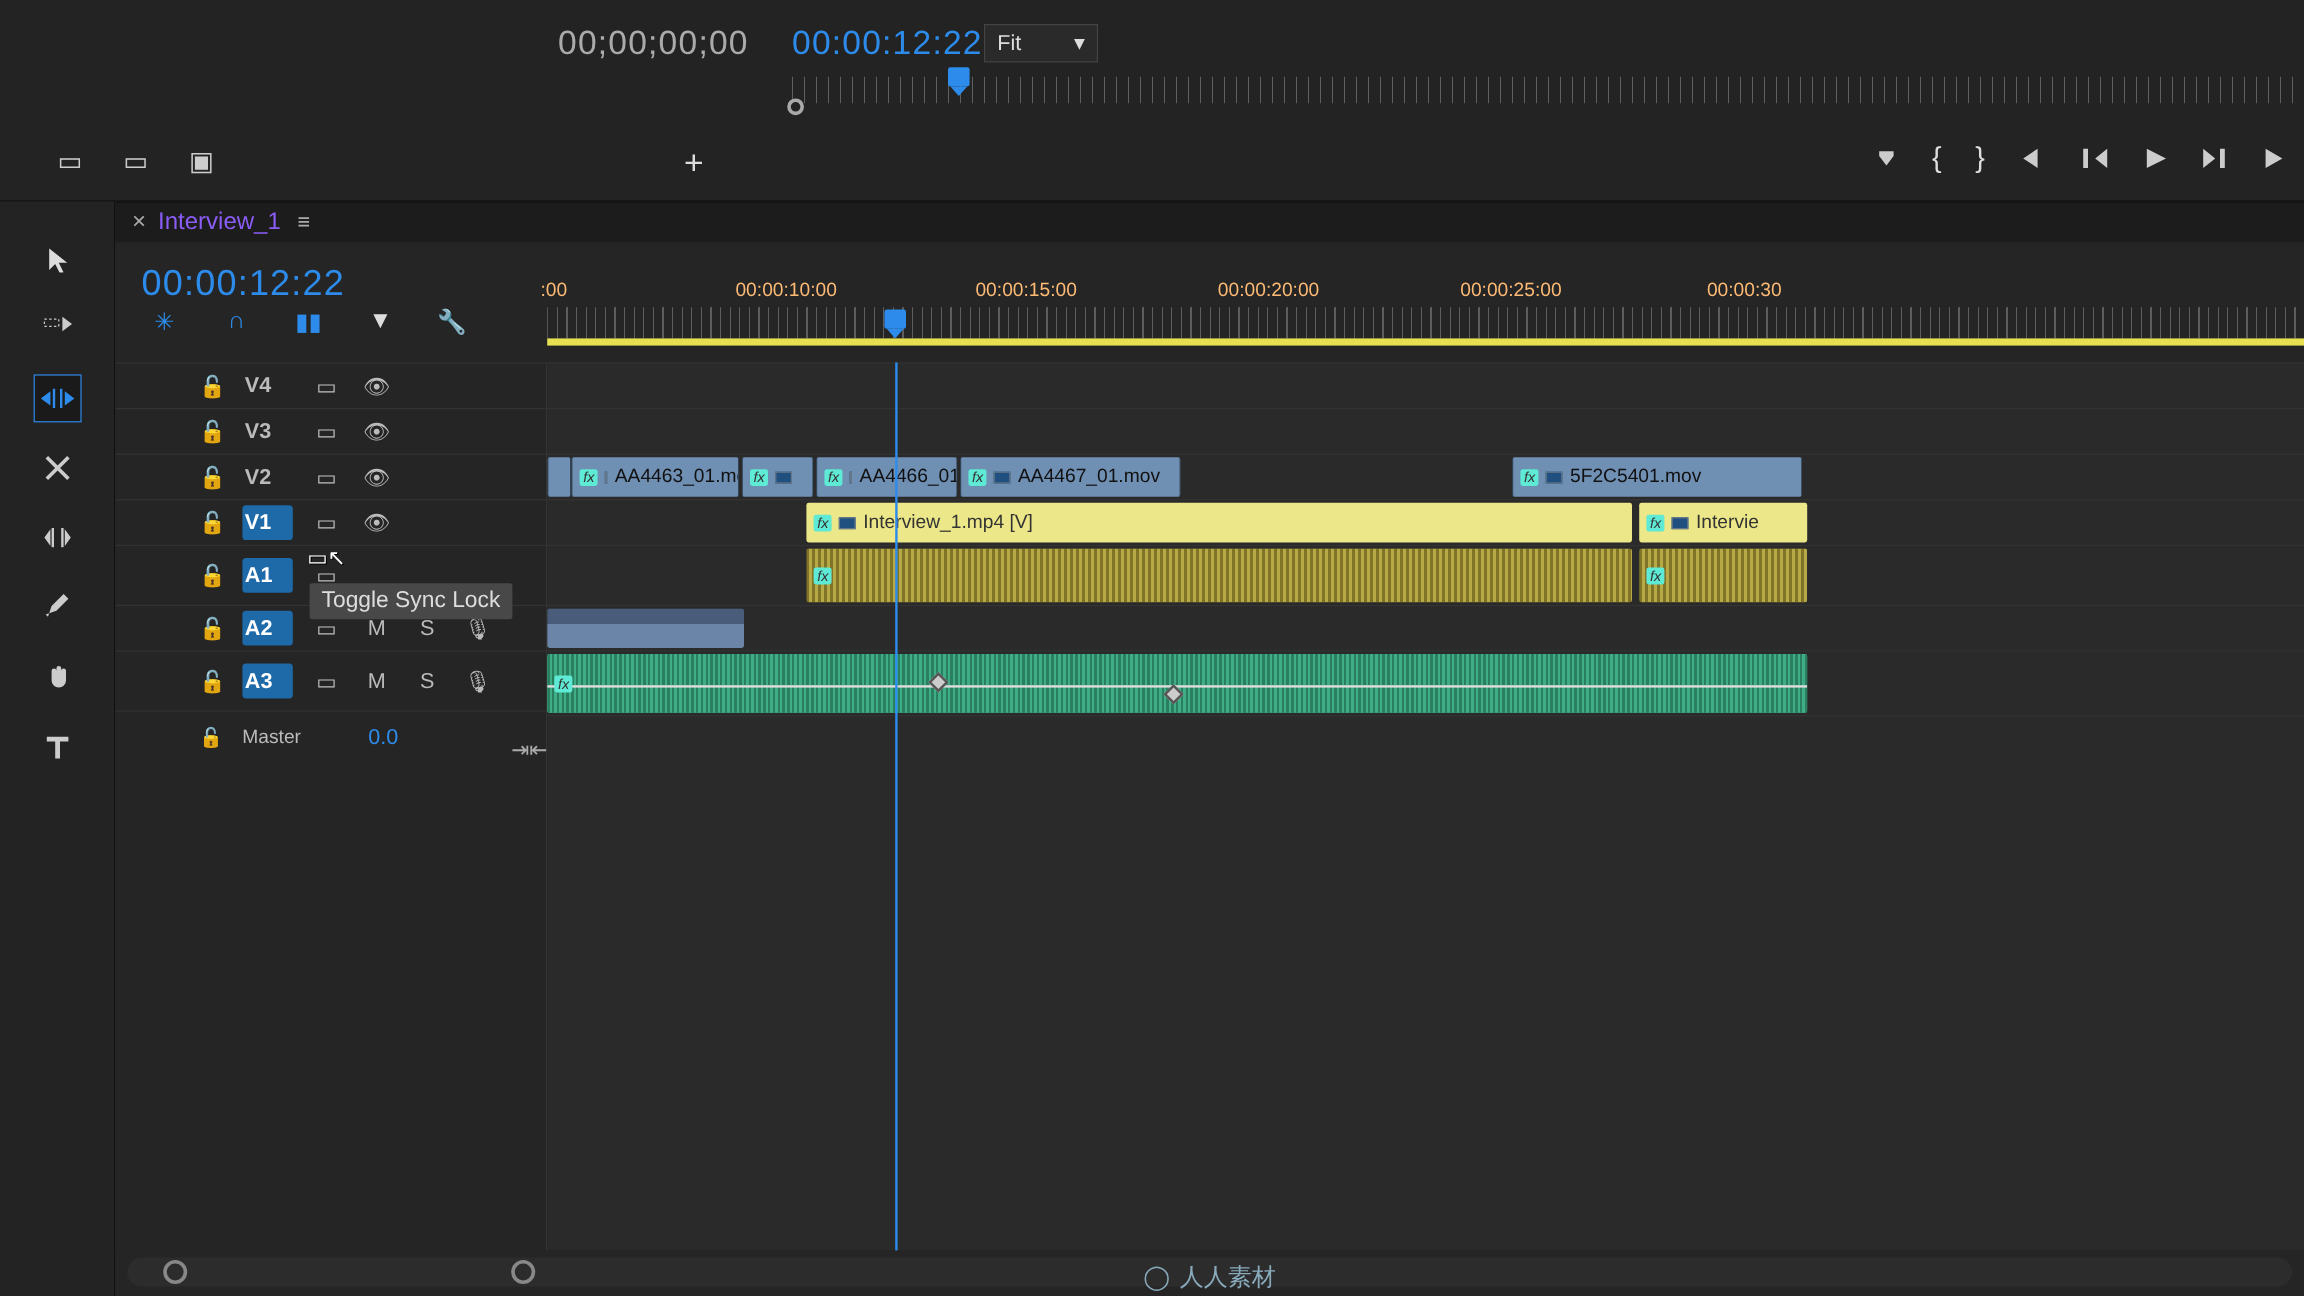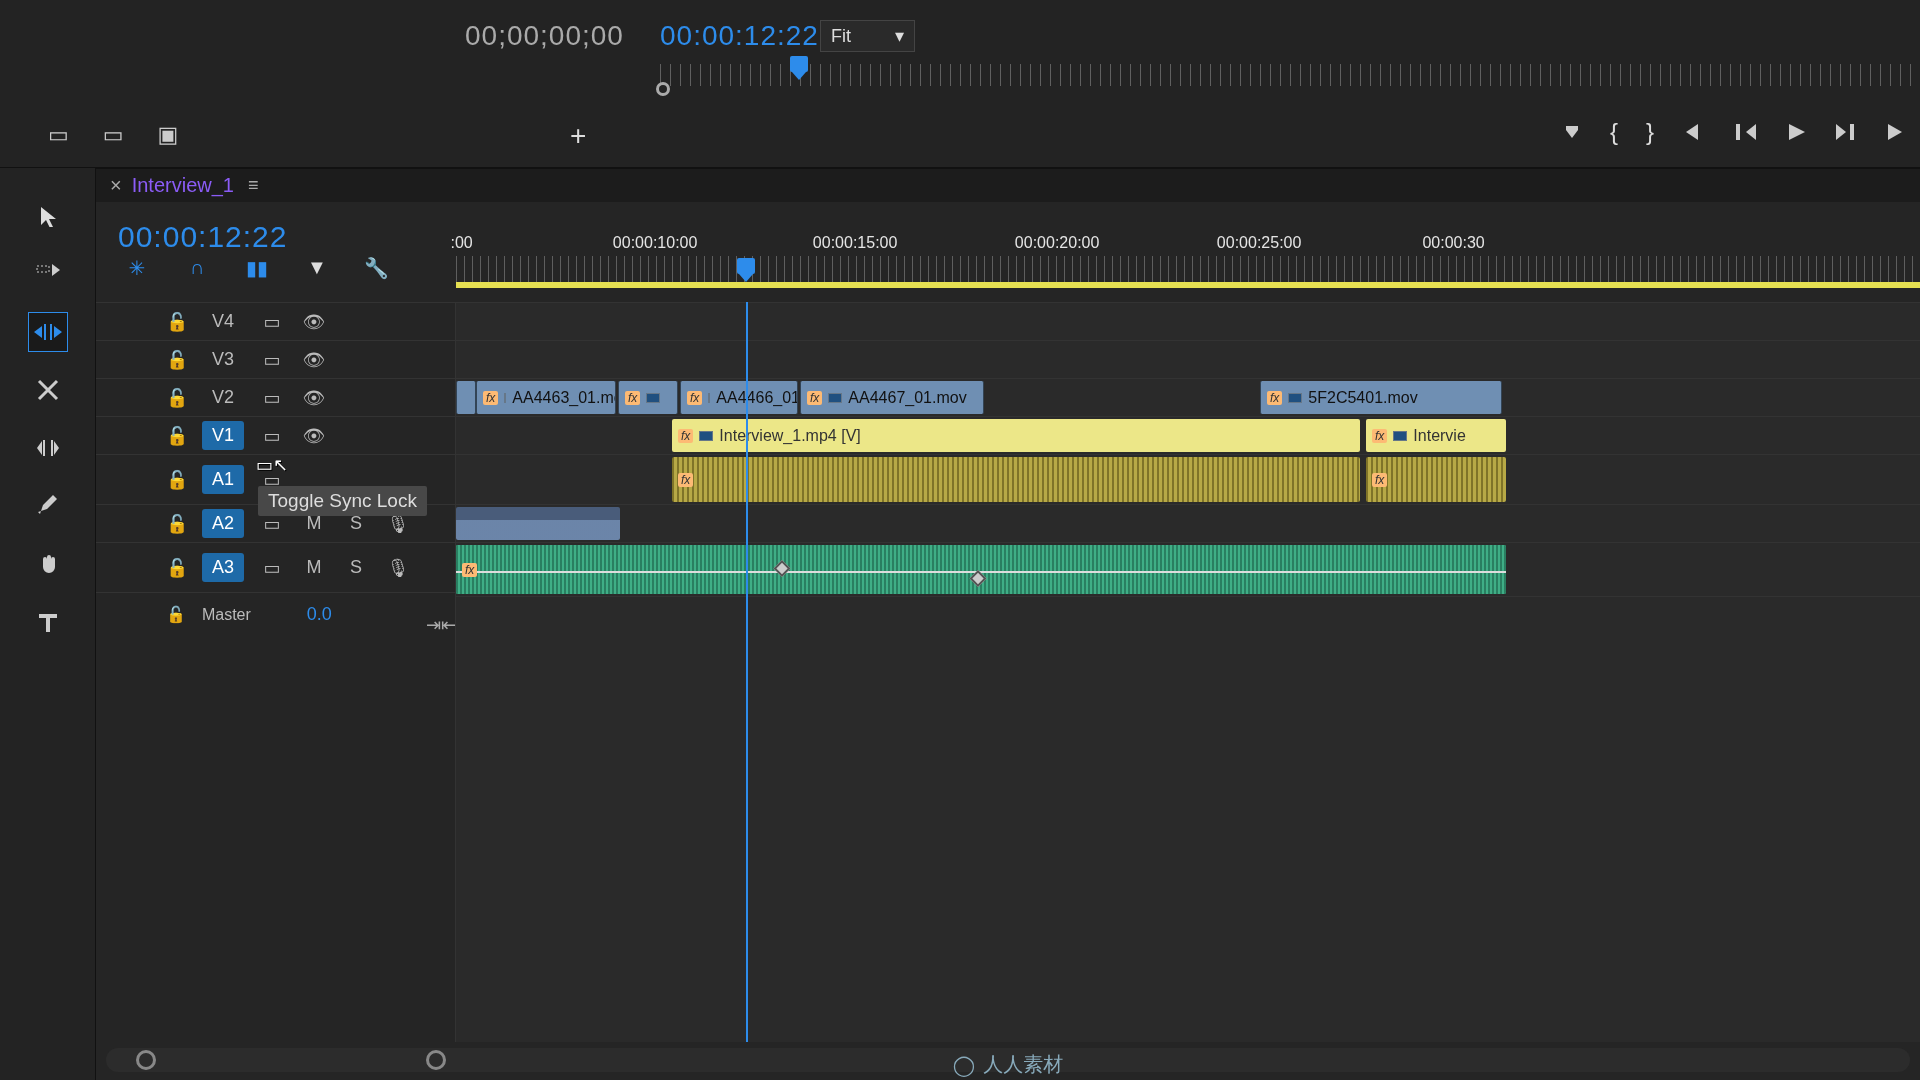--- a/index.html
+++ b/index.html
@@ -103,21 +103,21 @@
 
   .ruler-area {
     position: absolute; left: 360px; right: 0; top: 32px; height: 70px;
   }
   .ruler-ticks {
     position: absolute; left: 0; right: 0; top: 22px; height: 26px;
     background:
       repeating-linear-gradient(to right, #777 0 1px, transparent 1px 8px);
     opacity: 0.7;
   }
-  .tick-label { position: absolute; top: 0; color: #e5e5e5; font-size: 16px; transform: translateX(-25%); }
+  .tick-label { position: absolute; top: 0; color: #fdba74; font-size: 16px; transform: translateX(-25%); }
   .yellow-bar {
     position: absolute; left: 0; right: 0; top: 48px; height: 6px;
     background: #e6e052;
   }
   .playhead-marker {
     position: absolute; top: 24px; width: 18px; height: 16px;
     background: #2d8ceb; border-radius: 2px; transform: translateX(-9px);
   }
   .playhead-marker::after{
     content:""; position:absolute; left:2px; top:16px;
@@ -132,21 +132,21 @@
   .track-headers { width: 360px; background: #252525; border-right: 1px solid #333;}
   .track-row {
     display: flex; align-items: center;
     border-top: 1px solid #333; padding-left: 70px; gap: 14px;
     color: #bbb; font-size: 18px;
     height: 38px;
   }
   .track-row.tall { height: 50px; }
   .track-row .lock { color: #aaa; font-size: 18px; width: 22px;}
   .track-row .name {
-    width: 42px; text-align: center; border-radius: 3px; padding: 4px 2px;
+    width: 42px; border-radius: 3px; padding: 4px 2px; font-weight: bold;
   }
   .track-row .name.selected { background: #1e6aa8; color: #fff; }
   .track-row .sync, .track-row .eye, .track-row .mute, .track-row .solo, .track-row .mic {
     width: 28px; text-align: center; font-size: 18px;
   }
   .master-row {
     border-top: 1px solid #333; height: 44px; padding-left: 70px;
     display: flex; align-items: center; gap: 16px; color: #bbb;
   }
   .master-row .vol { color: #2d8ceb; margin-left: 40px; font-size: 18px;}
@@ -154,21 +154,21 @@
   .track-content { position: relative; flex: 1; background: #2a2a2a; }
   .track-lane {
     position: absolute; left: 0; right: 0;
     border-top: 1px solid #333; background: #2a2a2a;
   }
   .clip {
     position: absolute; top: 2px; bottom: 2px; border-radius: 2px;
     font-size: 16px; padding: 2px 6px; overflow: hidden; white-space: nowrap;
     display: flex; align-items: center; gap: 6px;
   }
-  .clip .fx { background: #fdba74; color: #333; font-size: 12px; border-radius: 2px; padding: 0 3px; font-style: italic;}
+  .clip .fx { background: #5eead4; color: #333; font-size: 12px; border-radius: 2px; padding: 0 3px; font-style: italic;}
   .clip .clip-icon { width: 14px; height: 10px; background: #205080; border: 1px solid #678; display: inline-block;}
   .clip.blue { background: #6f8fb3; color: #111; border-left: 1px solid #345; border-right: 1px solid #345;}
   .clip.yellow { background: #ece788; color: #333; }
   .clip.yellow-audio {
     background: #b7a946; color: #333;
     background-image:
       repeating-linear-gradient(to right, rgba(90,80,20,0.6) 0 2px, transparent 2px 5px);
   }
   .clip.audio-blue {
     background: #495c7a;

